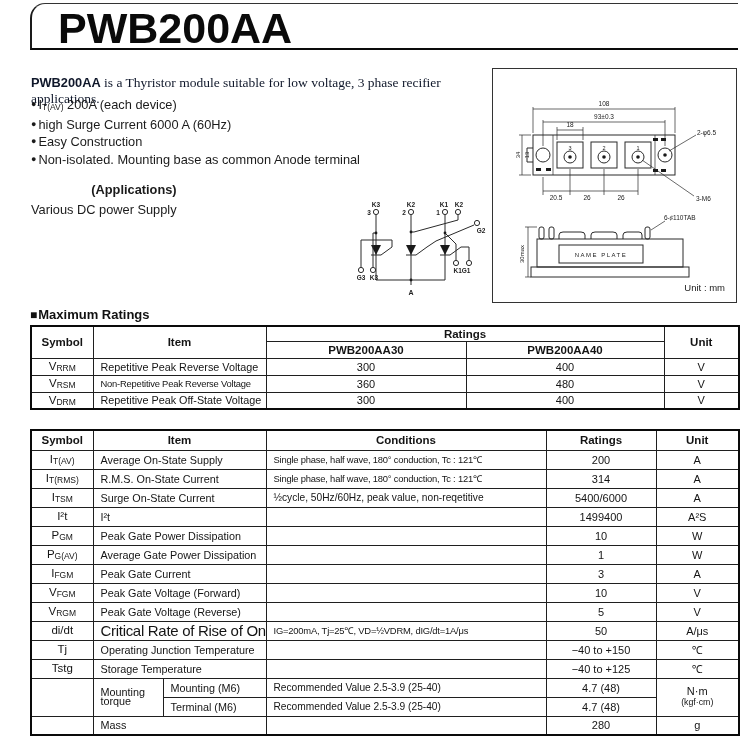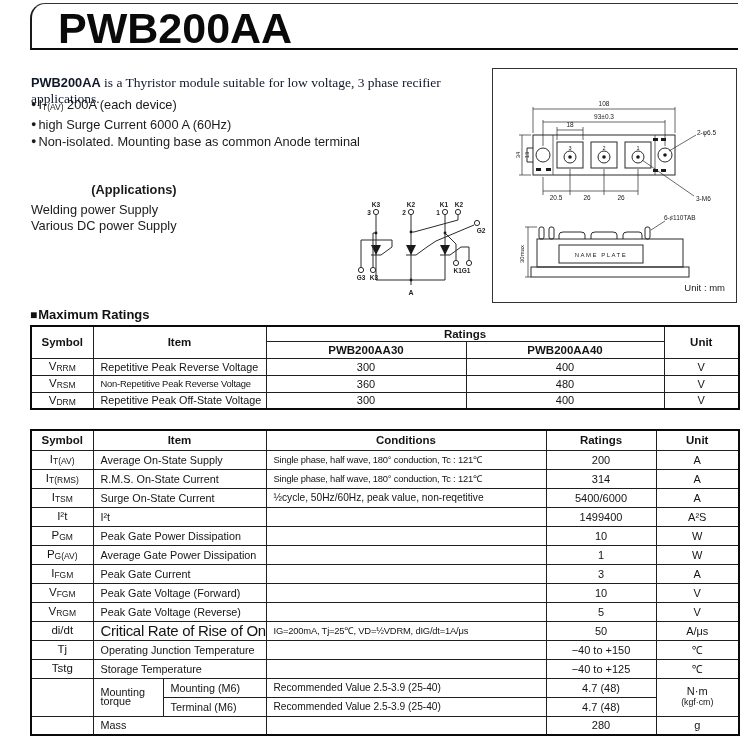--- a/index.html
+++ b/index.html
@@ -59,26 +59,26 @@
 
   <div id="banner">
     <h1>PWB200AA</h1>
   </div>
 
   <p id="intro"><b>PWB200AA</b><span> is a Thyristor module suitable for low voltage, 3 phase recifier applications.</span></p>
 
   <div id="features">
     <div class="feat"><span class="blt">●</span><span>I</span><span class="sub">T(AV)</span><span> 200A (each device)</span></div>
     <div class="feat"><span class="blt">●</span><span>high Surge Current 6000 A (60Hz)</span></div>
+    <div class="feat"><span class="blt">●</span><span>Easy Construction</span></div>
     <div class="feat"><span class="blt">●</span><span>Non-isolated. Mounting base as common Anode terminal</span></div>
   </div>
 
   <div id="apps">
     <div class="hd">(Applications)</div>
-    <div>Welding power Supply</div>
     <div>Various DC power Supply</div>
   </div>
 
   <svg id="circuit" width="140" height="102" viewBox="0 0 140 102">
 
     <path class="ln" d="M28,15 V80 M63,15 V80 M97,15 V80 M28,80 H97 M63,80 V85"></path>
 
     <g>
       <polygon class="fl" points="23,45 33,45 28,55"></polygon>
         <path class="ln" d="M23,55 H33 M33,55 L44,47 V40 H13 V67"></path>

